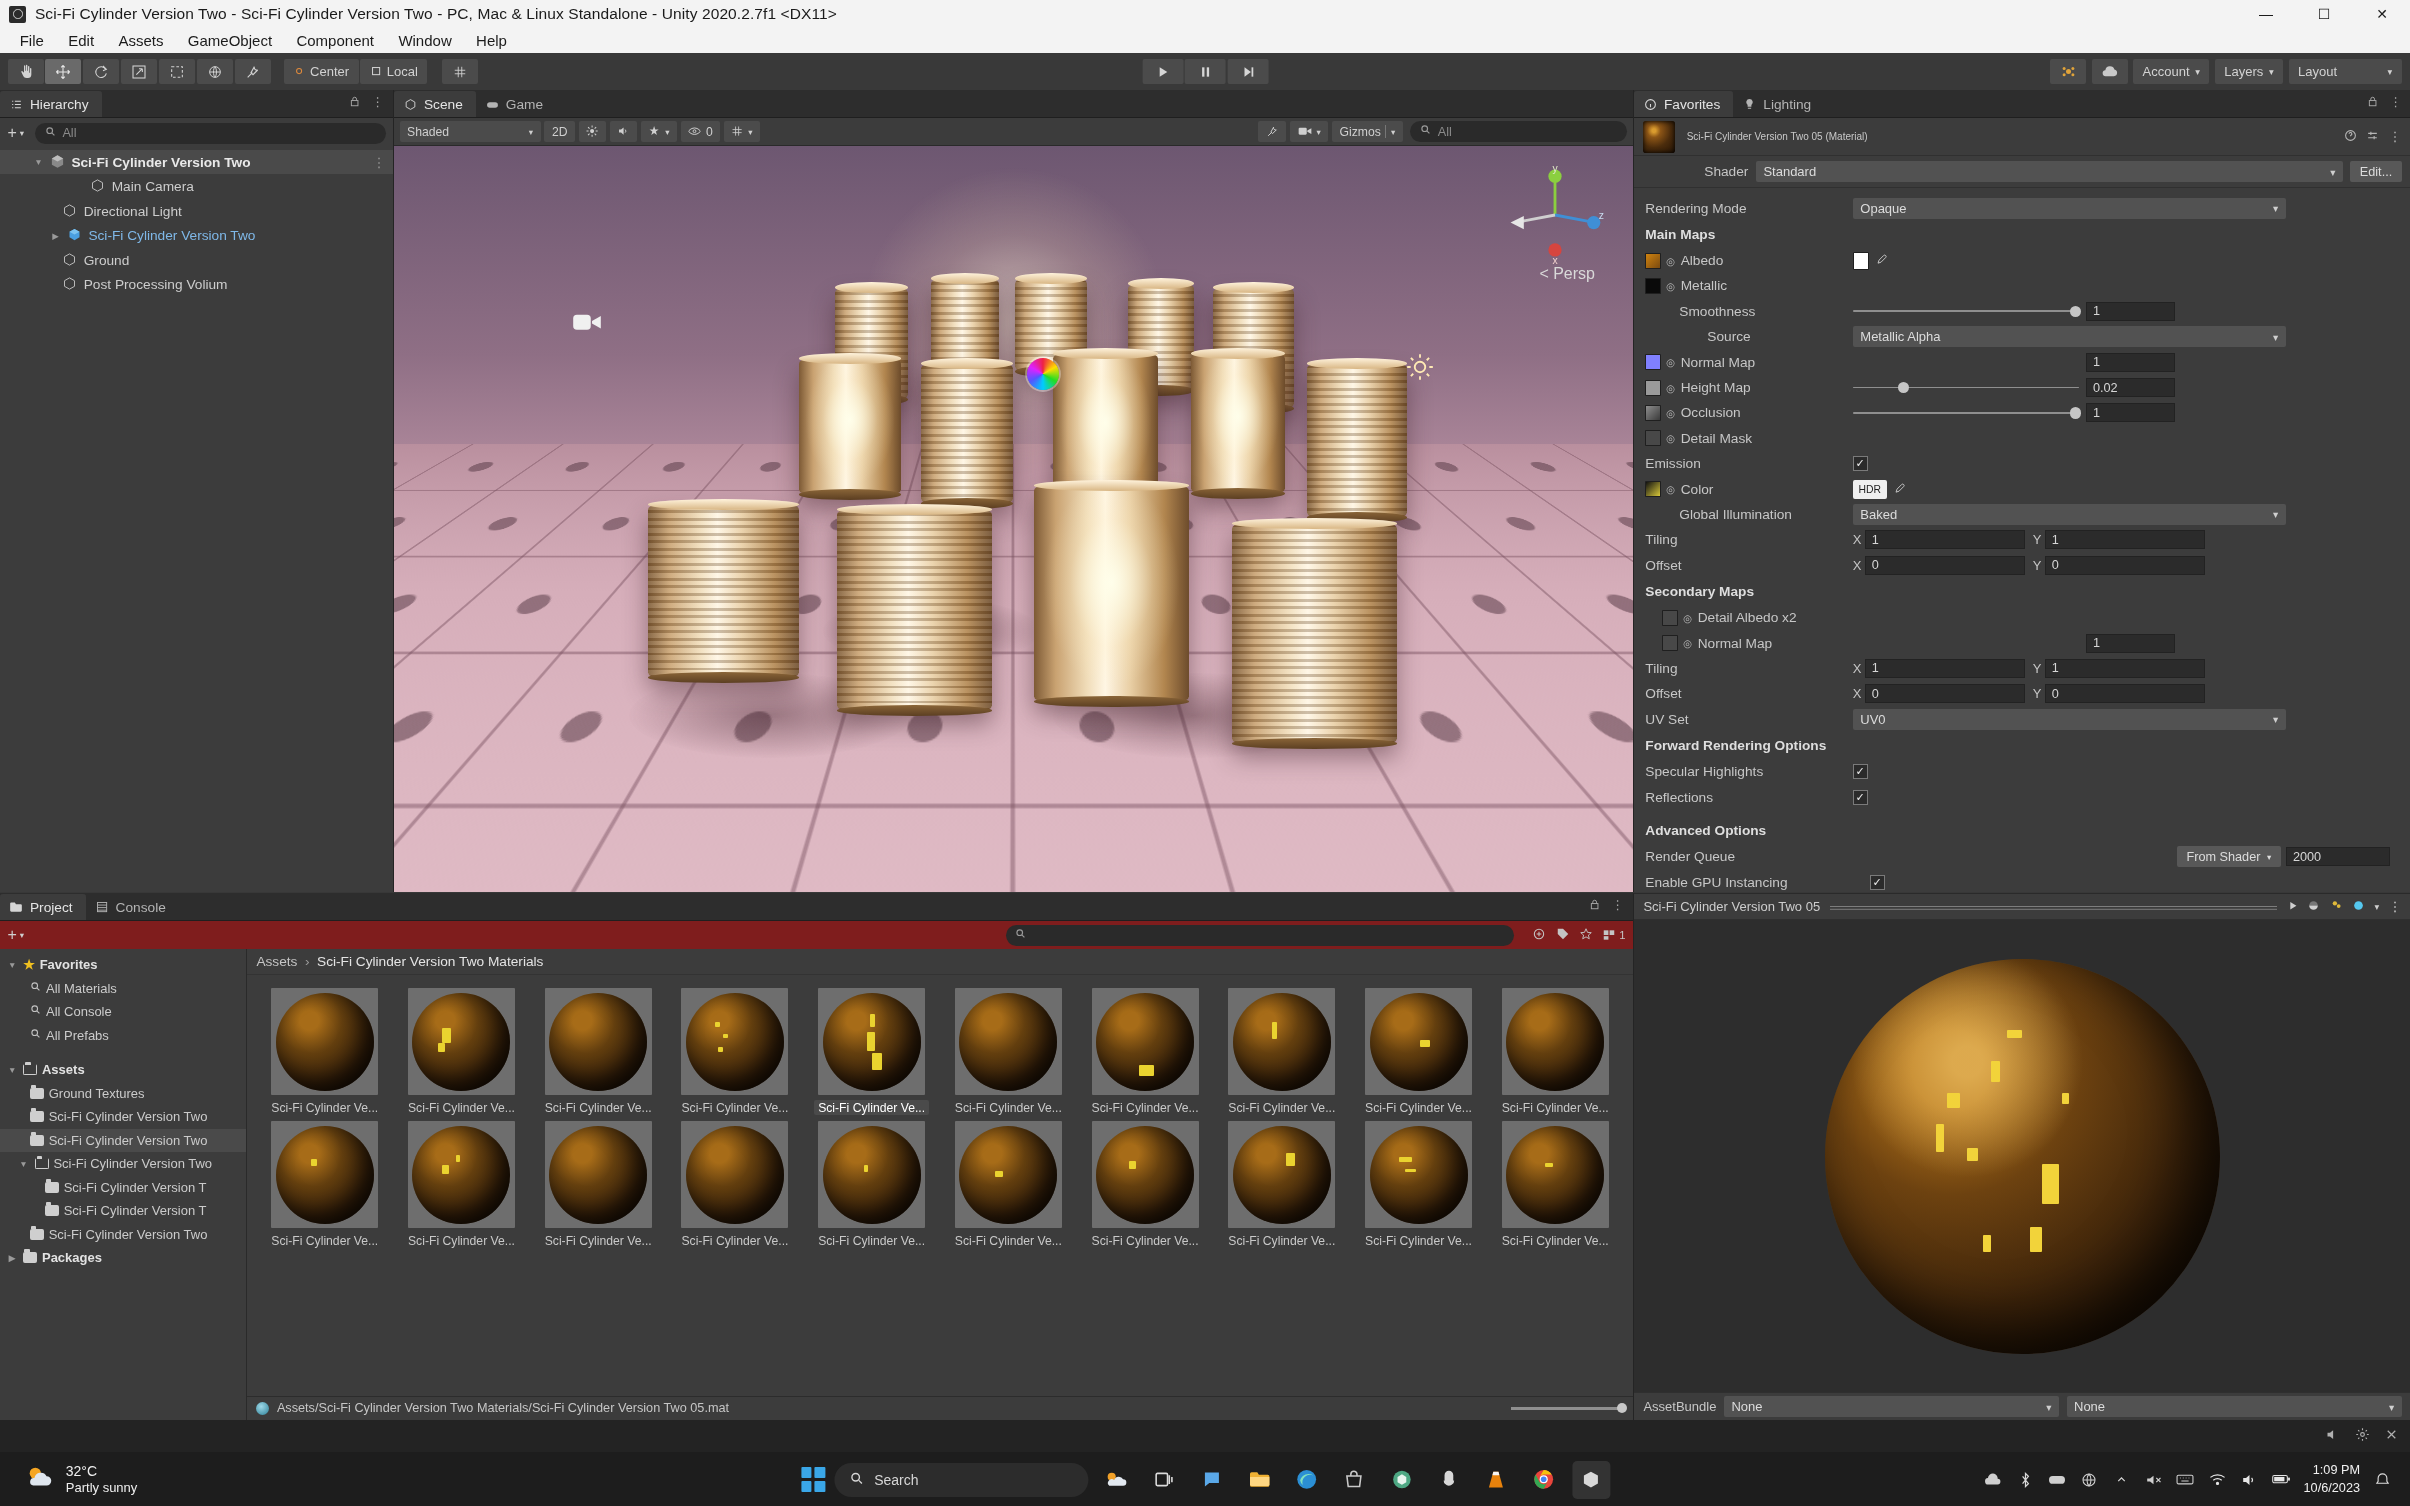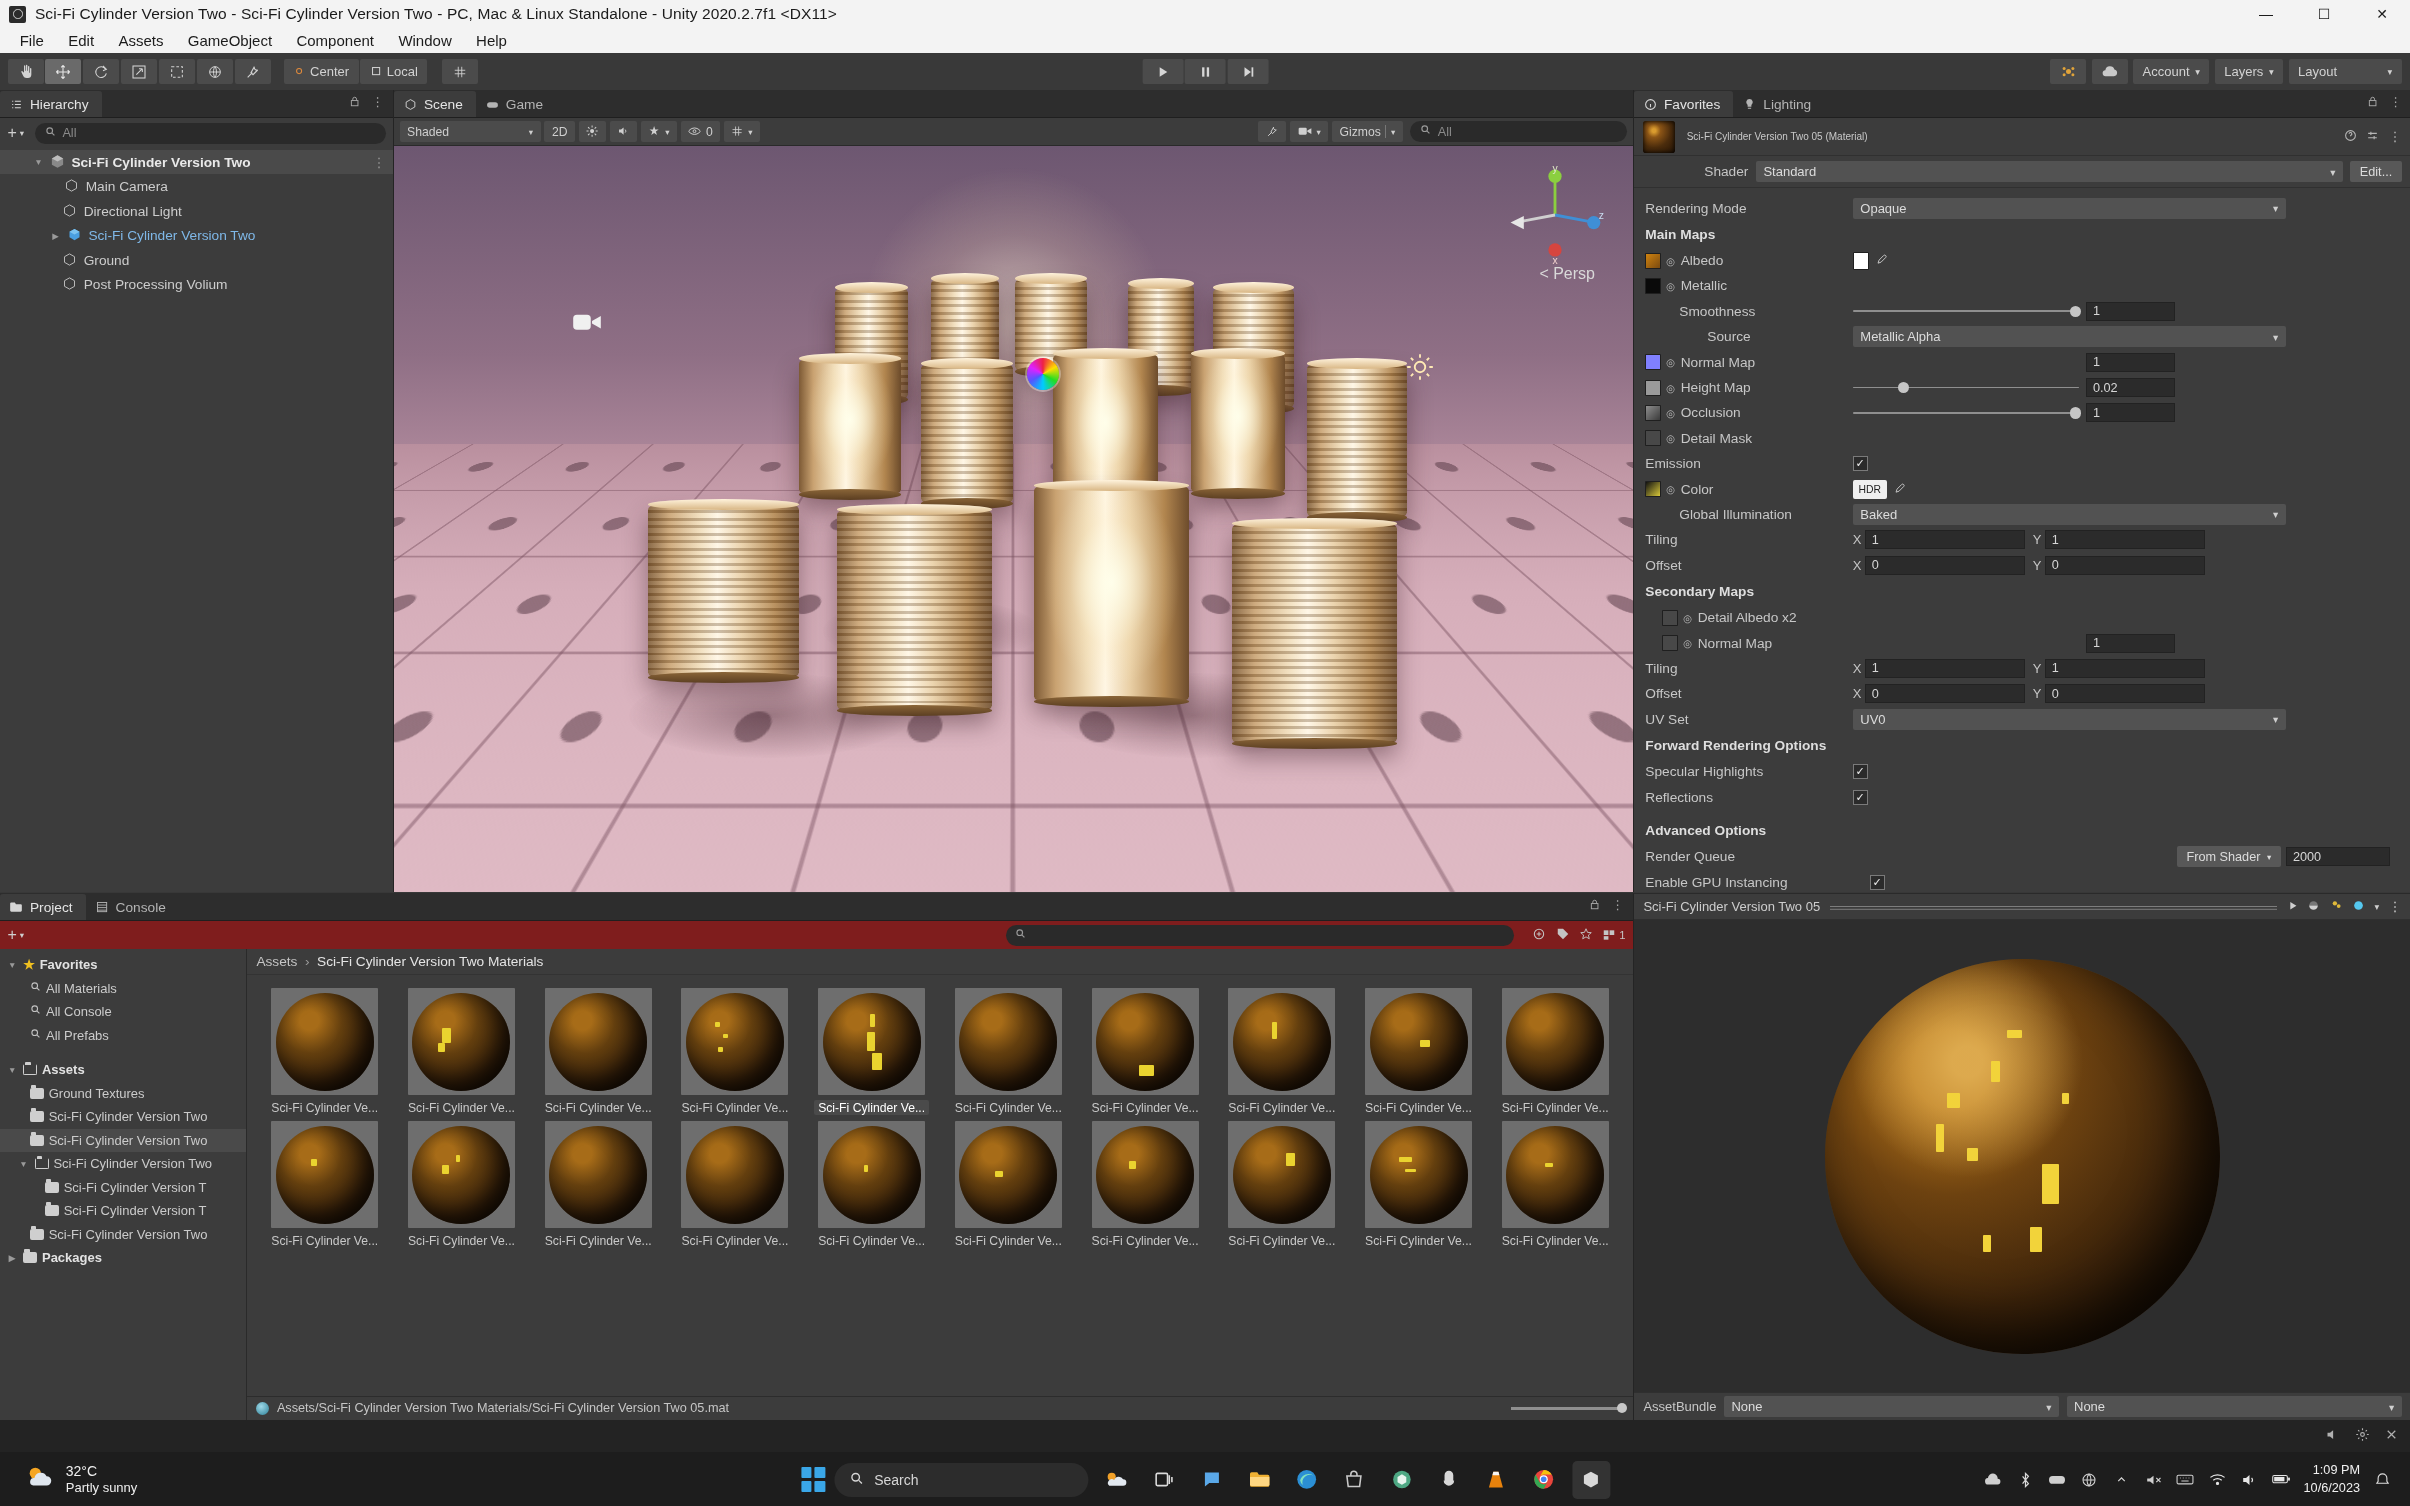--- a/index.html
+++ b/index.html
@@ -568,21 +568,21 @@
         <span class="arrow">▼</span>
         <span class="cube-ico">
           <svg width="15" height="15" viewBox="0 0 24 24" fill="#bdbdbd">
               <path d="M12 2l9 5v10l-9 5-9-5V7z" opacity=".55"></path>
               <path d="M12 2l9 5-9 5-9-5z"></path>
             </svg>
         </span>
         <span class="lbl" style="font-weight:bold;color:#e9e9e9">Sci-Fi Cylinder Version Two</span>
         <span class="dots">⋮</span>
       </div>
-      <div class="hrow" style="padding-left:64px">
+      <div class="hrow" style="padding-left:90px">
         <span class="cube-ico">
           <svg width="15" height="15" viewBox="0 0 24 24" fill="none" stroke="#c2c2c2" stroke-width="1.5">
               <path d="M12 3l8 4.5v9L12 21l-8-4.5v-9z"></path>
             </svg>
         </span>
         <span class="lbl">Main Camera</span>
       </div>
       <div class="hrow" style="padding-left:62px">
         <span class="cube-ico">
           <svg width="15" height="15" viewBox="0 0 24 24" fill="none" stroke="#c2c2c2" stroke-width="1.5">

